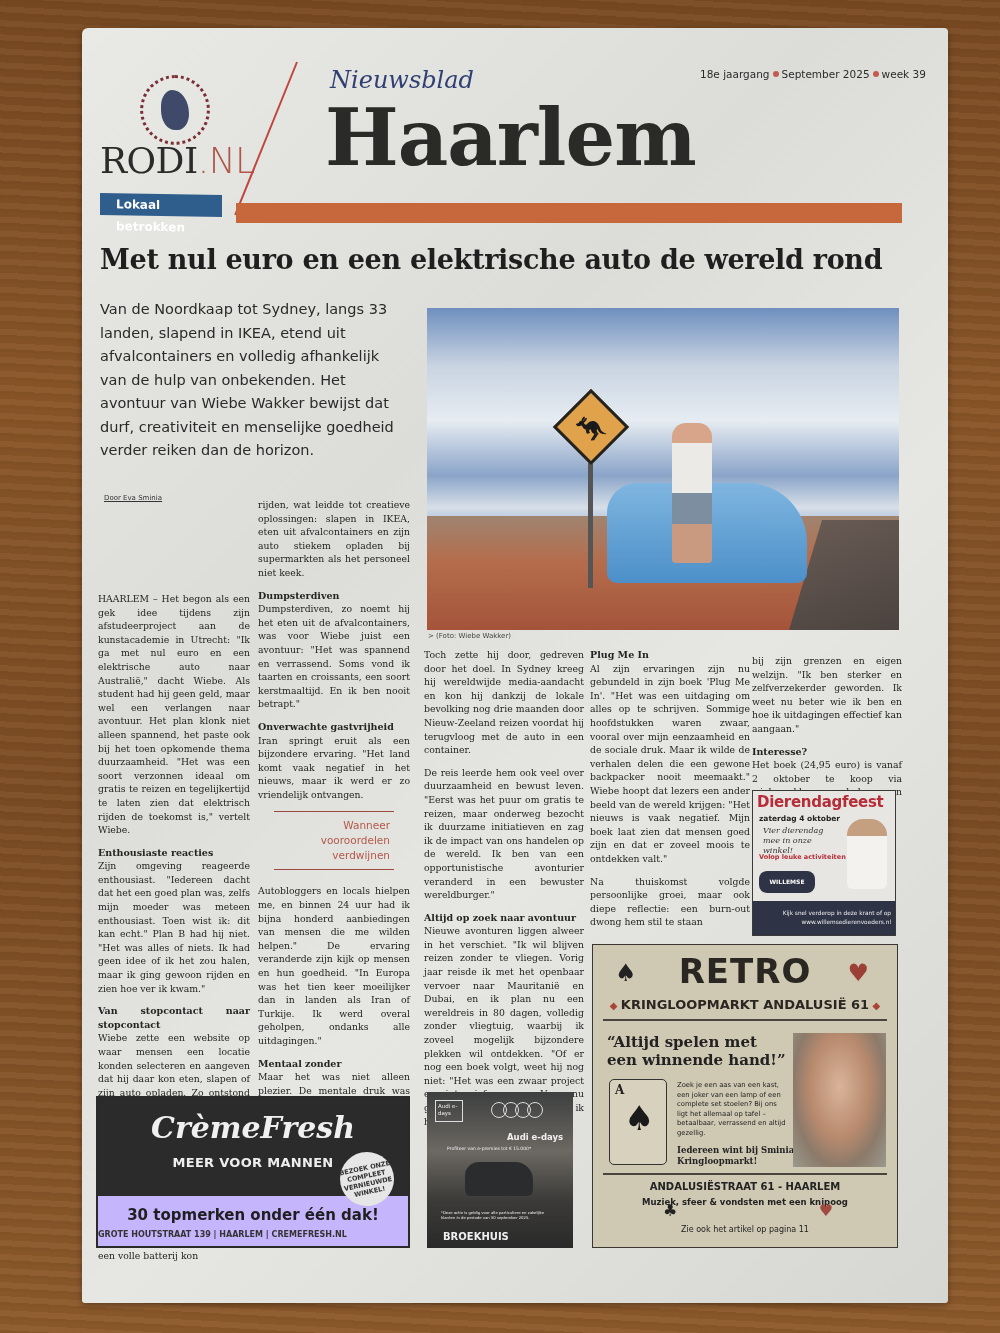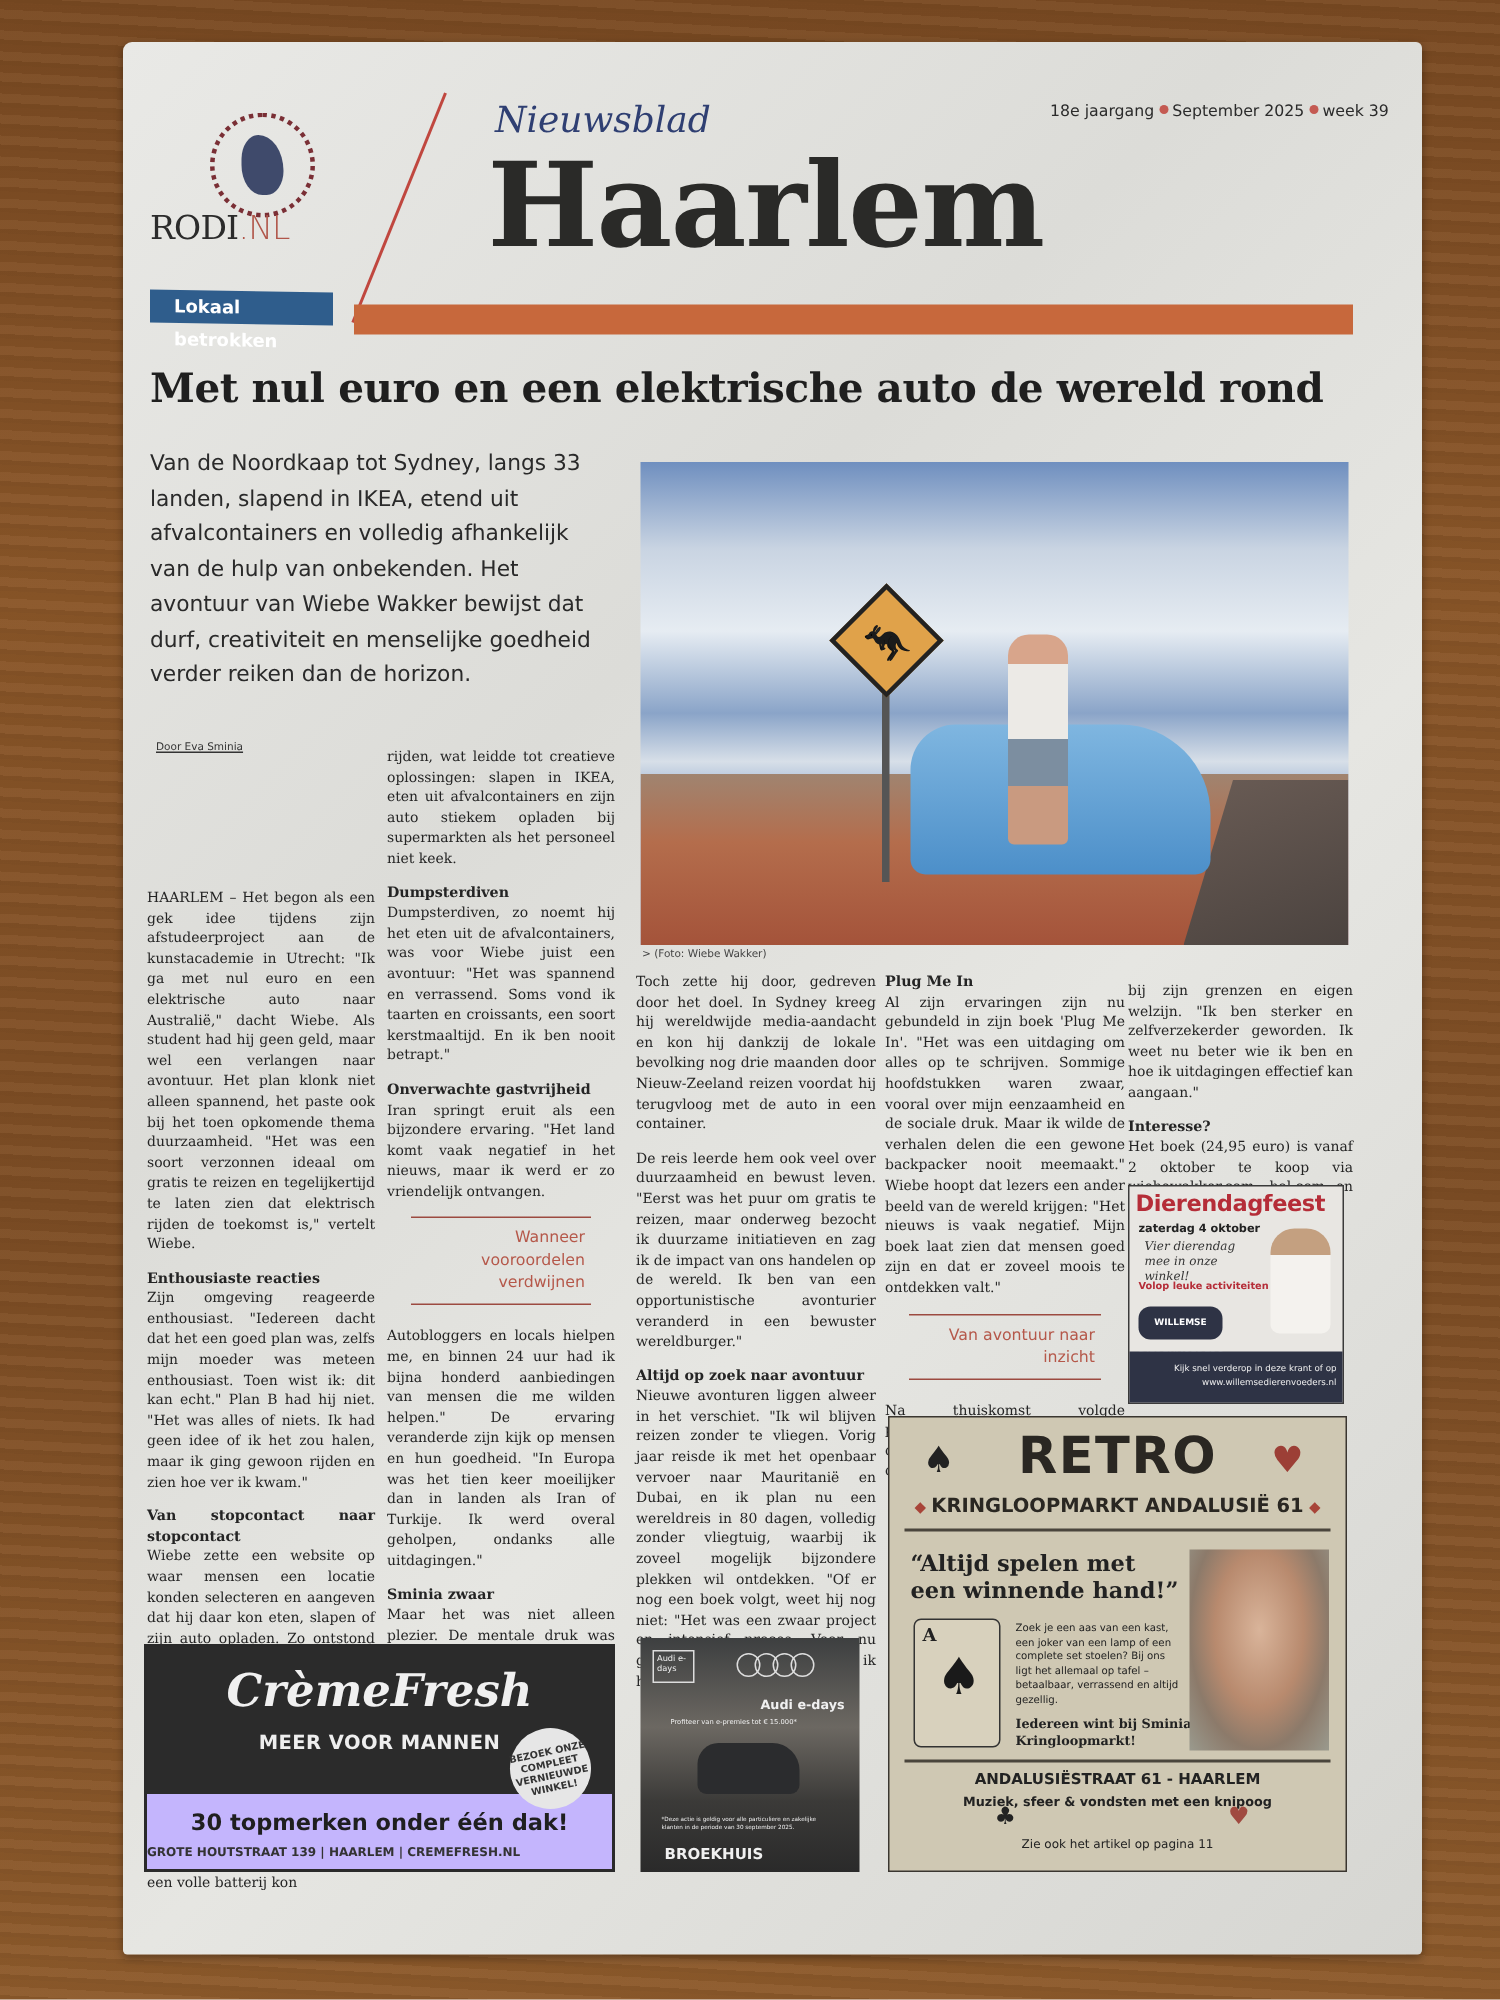--- a/index.html
+++ b/index.html
@@ -19,21 +19,21 @@
     border-radius: 6px 4px 3px 3px;
     box-shadow: 0 2px 6px rgba(0,0,0,0.35);
   }
   .abs { position: absolute; }
 
   
   .logo-emblem { left: 140px; top: 75px; width: 70px; height: 70px; border-radius: 50%;
     border: 3px dotted #7a2f35; }
   .logo-emblem::after { content: ""; position: absolute; left: 18px; top: 12px; width: 28px; height: 40px;
     background: #3f4a6b; border-radius: 40% 60% 40% 50%; }
-  .logo-text { left: 100px; top: 140px; font-family: "DejaVu Serif", serif; font-size: 22px; color: #2b2b2b; letter-spacing: -0.5px; }
+  .logo-text { left: 100px; top: 140px; font-family: "DejaVu Serif", serif; font-size: 36px; color: #2b2b2b; letter-spacing: -0.5px; }
   .logo-text .nl { color: #b0564a; font-family: "DejaVu Sans", sans-serif; font-weight: 300; }
   .tagline-bar { left: 100px; top: 194px; width: 122px; height: 22px; background: #2f5d8c; color: #fff;
     font-family: "DejaVu Sans", sans-serif; font-size: 12px; font-weight: bold; line-height: 22px; padding-left: 16px; transform: skewY(1deg); }
   .slash { left: 232px; top: 62px; width: 2px; height: 165px; background: #c0473f; transform: rotate(22deg); transform-origin: top; left: 296px; }
   .nieuwsblad { left: 330px; top: 66px; font-size: 24px; font-style: italic; color: #2f3f72; }
   .haarlem { left: 325px; top: 92px; font-family: "DejaVu Serif", serif; font-size: 78px; font-weight: bold; color: #2a2a28; letter-spacing: -1px; }
   .issue { left: 700px; top: 68px; font-family: "DejaVu Sans", sans-serif; font-size: 10.5px; color: #2b2b2b; }
   .issue .dot { display: inline-block; width: 6px; height: 6px; border-radius: 50%; background: #c45a52; margin: 0 3px; vertical-align: 1px; }
   .orange-rule { left: 236px; top: 203px; width: 666px; height: 20px; background: #c7683c; }
 
@@ -162,35 +162,34 @@
 </div>
 
 <div class="abs col col2">
   <p>rijden, wat leidde tot creatieve oplossingen: slapen in IKEA, eten uit afvalcontainers en zijn auto stiekem opladen bij supermarkten als het personeel niet keek.</p>
   <h4>Dumpsterdiven</h4>
   <p>Dumpsterdiven, zo noemt hij het eten uit de afvalcontainers, was voor Wiebe juist een avontuur: "Het was spannend en verrassend. Soms vond ik taarten en croissants, een soort kerstmaaltijd. En ik ben nooit betrapt."</p>
   <h4>Onverwachte gastvrijheid</h4>
   <p>Iran springt eruit als een bijzondere ervaring. "Het land komt vaak negatief in het nieuws, maar ik werd er zo vriendelijk ontvangen.</p>
   <div class="pullquote">Wanneer vooroordelen verdwijnen</div>
   <p>Autobloggers en locals hielpen me, en binnen 24 uur had ik bijna honderd aanbiedingen van mensen die me wilden helpen." De ervaring veranderde zijn kijk op mensen en hun goedheid. "In Europa was het tien keer moeilijker dan in landen als Iran of Turkije. Ik werd overal geholpen, ondanks alle uitdagingen."</p>
-  <h4>Sminia zwaar</h4>
+  <h4>Mentaal zonder</h4>
   <p>Maar het was niet alleen plezier. De mentale druk was groot: elke dag afhankelijk zijn van anderen, constant sociaal aanwezig, drieënhalf jaar lang. "Ik kwam thuis met een flinke burn-out en fysieke klachten. Het sociale aspect en de onzekerheid over eten en slapen waren het zwaarst voor mij als introvert."</p>
 </div>
 
 <div class="abs col col3">
   <p>Toch zette hij door, gedreven door het doel. In Sydney kreeg hij wereldwijde media-aandacht en kon hij dankzij de lokale bevolking nog drie maanden door Nieuw-Zeeland reizen voordat hij terugvloog met de auto in een container.</p>
   <p>De reis leerde hem ook veel over duurzaamheid en bewust leven. "Eerst was het puur om gratis te reizen, maar onderweg bezocht ik duurzame initiatieven en zag ik de impact van ons handelen op de wereld. Ik ben van een opportunistische avonturier veranderd in een bewuster wereldburger."</p>
   <h4>Altijd op zoek naar avontuur</h4>
   <p>Nieuwe avonturen liggen alweer in het verschiet. "Ik wil blijven reizen zonder te vliegen. Vorig jaar reisde ik met het openbaar vervoer naar Mauritanië en Dubai, en ik plan nu een wereldreis in 80 dagen, volledig zonder vliegtuig, waarbij ik zoveel mogelijk bijzondere plekken wil ontdekken. "Of er nog een boek volgt, weet hij nog niet: "Het was een zwaar project en intensief proces. Voor nu geniet ik even rustig van wat ik heb bereikt."</p>
 </div>
 
 <div class="abs col col4">
   <h4>Plug Me In</h4>
   <p>Al zijn ervaringen zijn nu gebundeld in zijn boek 'Plug Me In'. "Het was een uitdaging om alles op te schrijven. Sommige hoofdstukken waren zwaar, vooral over mijn eenzaamheid en de sociale druk. Maar ik wilde de verhalen delen die een gewone backpacker nooit meemaakt." Wiebe hoopt dat lezers een ander beeld van de wereld krijgen: "Het nieuws is vaak negatief. Mijn boek laat zien dat mensen goed zijn en dat er zoveel moois te ontdekken valt."</p>
-  <div class="pullquote">Van avontuur naar inzicht</div>
   <p>Na thuiskomst volgde persoonlijke groei, maar ook diepe reflectie: een burn-out dwong hem stil te staan</p>
 </div>
 
 <div class="abs col col5">
   <p>bij zijn grenzen en eigen welzijn. "Ik ben sterker en zelfverzekerder geworden. Ik weet nu beter wie ik ben en hoe ik uitdagingen effectief kan aangaan."</p>
   <h4>Interesse?</h4>
   <p>Het boek (24,95 euro) is vanaf 2 oktober te koop via wiebewakker.com, bol.com en de Bruna!</p>
 </div>
 
 <div class="abs ad-dieren">

